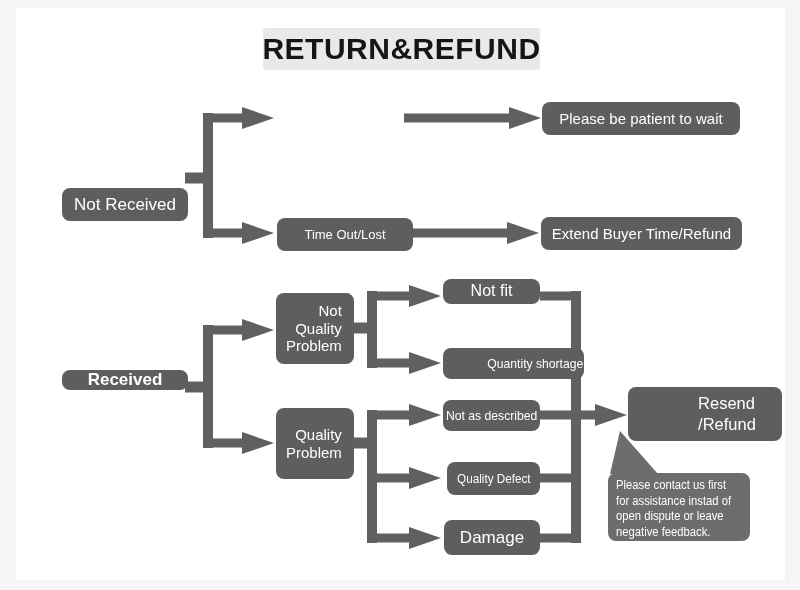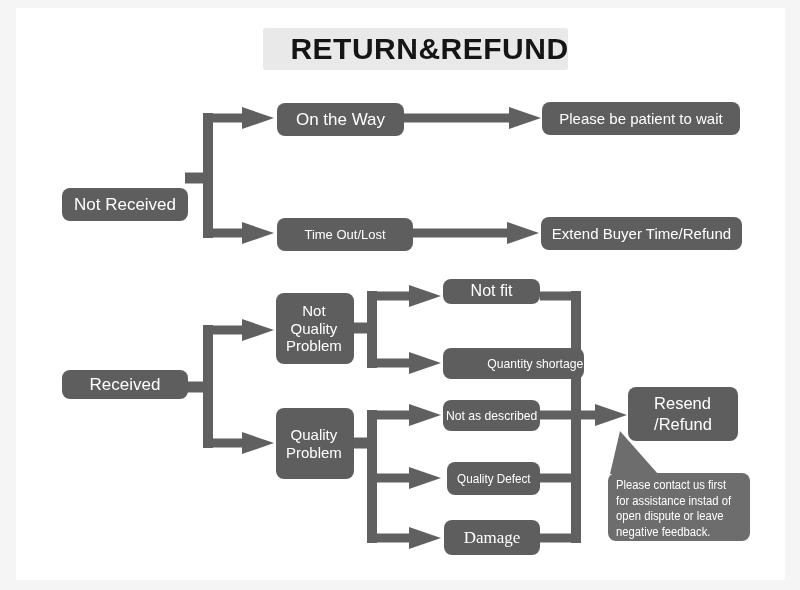--- a/index.html
+++ b/index.html
@@ -9,35 +9,34 @@
   html,body{margin:0;padding:0;}
   body{font-family:"Liberation Sans","DejaVu Sans",sans-serif;background:#fff;}
   .stage{position:relative;width:800px;height:590px;background:var(--page_bg);overflow:hidden;}
   .paper{position:absolute;left:16px;top:8px;width:769px;height:572px;background:var(--paper);}
   .title{
     position:absolute;left:263px;top:28px;width:277px;height:42px;
     background:var(--title_bg);color:var(--title_text);
     font-size:30px;font-weight:700;letter-spacing:0.5px;
     display:flex;align-items:center;justify-content:center;border-radius:3px;
     white-space:pre;
-    padding-left:28px;
   }
   .wires{position:absolute;left:0;top:0;width:800px;height:590px;}
   .wires line{stroke:var(--connector);stroke-width:9;}
   .wires line.thick{stroke-width:11;}
   .wires line.vfork{stroke-width:10;}
   .wires polygon.head{fill:var(--connector);}
   .wires polygon.tail{fill:var(--bubble_fill);}
   .node{
     position:absolute;background:var(--node_fill);color:var(--node_text);
     border-radius:8px;display:flex;align-items:center;justify-content:center;
     text-align:center;
   }
   .node .lbl{white-space:pre;line-height:1.16;}
-  .node.leftalign{justify-content:flex-start;text-align:center;padding-left:10px;box-sizing:border-box;}
+  .node.leftalign{justify-content:flex-start;text-align:right;padding-left:10px;box-sizing:border-box;}
   .node .cond{display:inline-block;transform:scaleX(0.9);transform-origin:center center;}
   .bubble{
     position:absolute;left:608px;top:473px;width:142px;height:68px;
     background:var(--bubble_fill);color:var(--node_text);border-radius:8px;
     box-sizing:border-box;padding:5px 0 0 8px;
   }
   .bubble .note{
     display:inline-block;white-space:pre;font-size:12.5px;line-height:15.5px;
     transform:scaleX(0.9);transform-origin:left top;
   }
@@ -100,37 +99,34 @@
       <line x1="576" y1="415" x2="598" y2="415"></line>
       <polygon class="head" points="595,404 595,426 627,415"></polygon>
     </g>
     <polygon class="tail" points="610,474 658,474 620,431"></polygon>
   </svg>
 
   <div class="node" style="left:62px;top:162px;width:126px;height:33px;font-size:17px;margin-top:26px;">
     <span class="lbl">Not Received</span>
   </div>
 
-  <div class="node" style="left:277px;top:103px;width:127px;height:33px;font-size:17px;">
-    <span class="lbl">On the Way</span>
-  </div>
 
   <div class="node" style="left:542px;top:102px;width:198px;height:33px;font-size:15px;text-align:center;">
     <span class="lbl">Please be patient to wait</span>
   </div>
 
   <div class="node" style="left:277px;top:218px;width:136px;height:33px;font-size:13px;">
     <span class="lbl">Time Out/Lost</span>
   </div>
 
   <div class="node" style="left:541px;top:217px;width:201px;height:33px;font-size:15px;">
     <span class="lbl">Extend Buyer Time/Refund</span>
   </div>
 
-  <div class="node" style="left:62px;top:370px;width:126px;height:29px;font-size:17px;">
+  <div class="node" style="left:62px;top:370px;width:126px;height:20px;font-size:17px;font-weight:bold;">
     <span class="lbl">Received</span>
   </div>
 
   <div class="node leftalign" style="left:276px;top:293px;width:78px;height:71px;font-size:15px;">
     <span class="lbl">Not
 Quality
 Problem</span>
   </div>
 
   <div class="node leftalign" style="left:276px;top:408px;width:78px;height:71px;font-size:15px;">
@@ -147,25 +143,25 @@
   </div>
 
   <div class="node" style="left:443px;top:400px;width:97px;height:31px;font-size:13.5px;">
     <span class="lbl cond">Not as described</span>
   </div>
 
   <div class="node" style="left:447px;top:462px;width:93px;height:33px;font-size:13px;">
     <span class="lbl cond">Quality Defect</span>
   </div>
 
-  <div class="node" style="left:444px;top:520px;width:96px;height:35px;font-size:17px;font-family:Liberation Serif, serif;">
+  <div class="node" style="left:444px;top:520px;width:96px;height:35px;font-size:17px;">
     <span class="lbl">Damage</span>
   </div>
 
-  <div class="node" style="left:628px;top:387px;width:110px;height:54px;font-size:16.5px;">
+  <div class="node" style="left:628px;top:387px;width:110px;height:54px;font-size:16.5px;padding-left:44px;">
     <span class="lbl" style="text-align:left;line-height:1.25;">Resend
 /Refund</span>
   </div>
 
   <div class="bubble">
     <span class="note">Please contact us first
 for assistance instad of
 open dispute or leave
 negative feedback.</span>
   </div>

